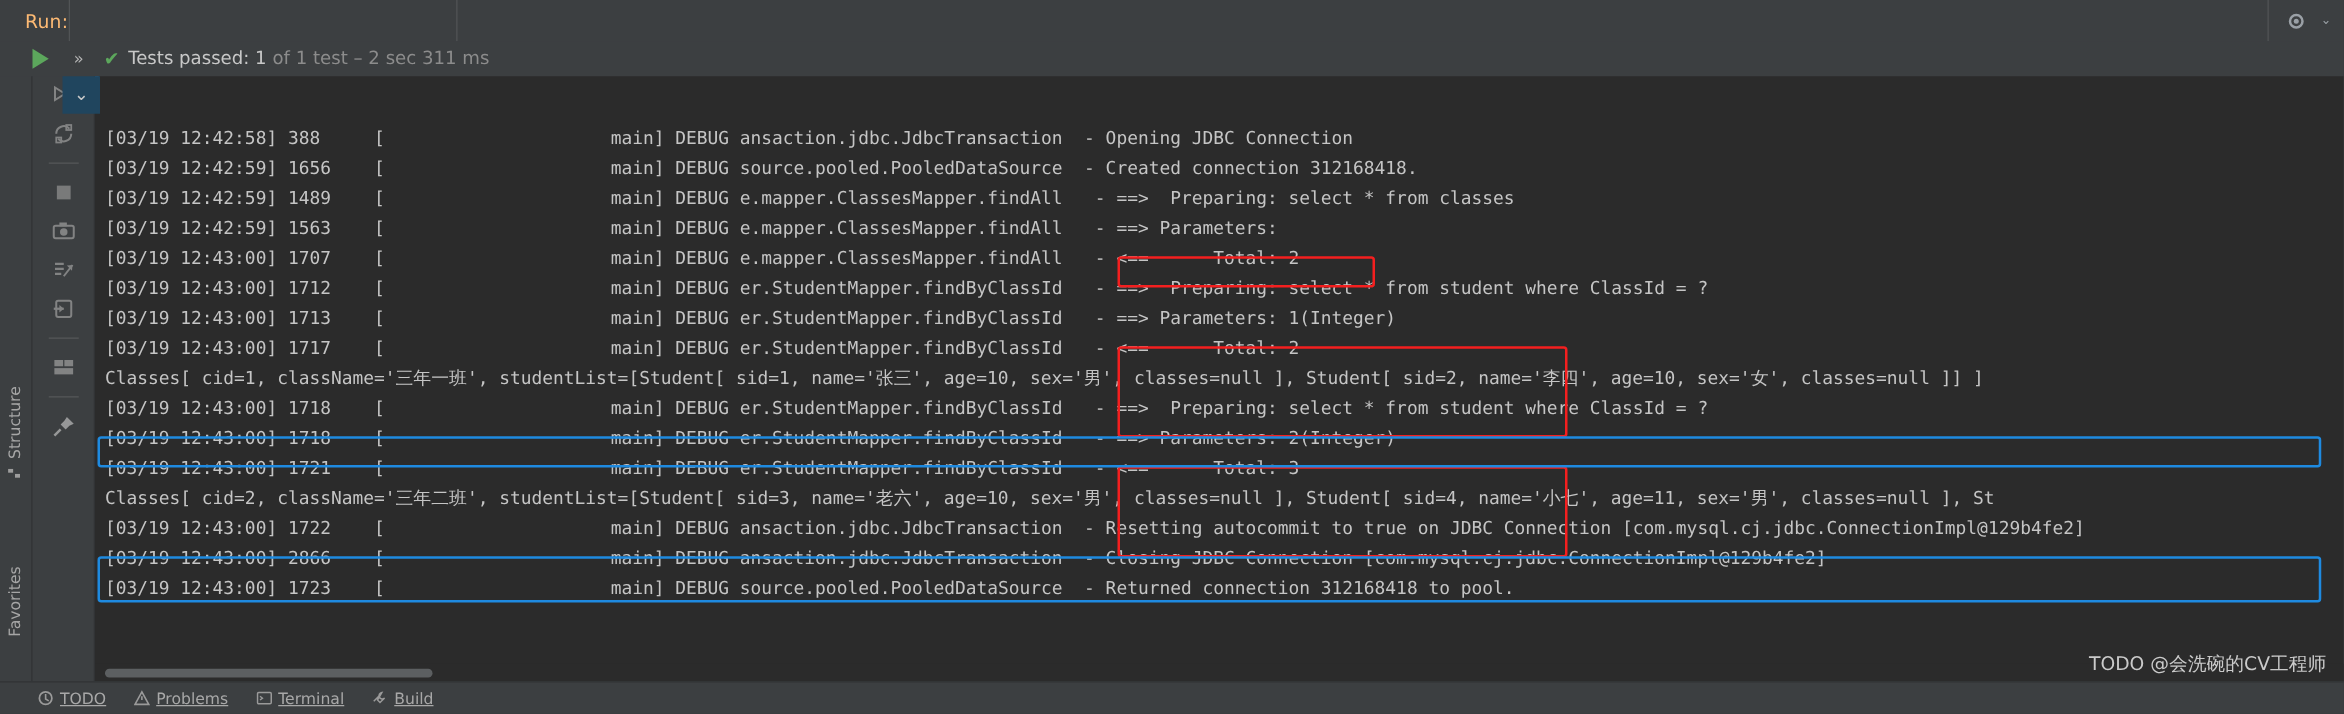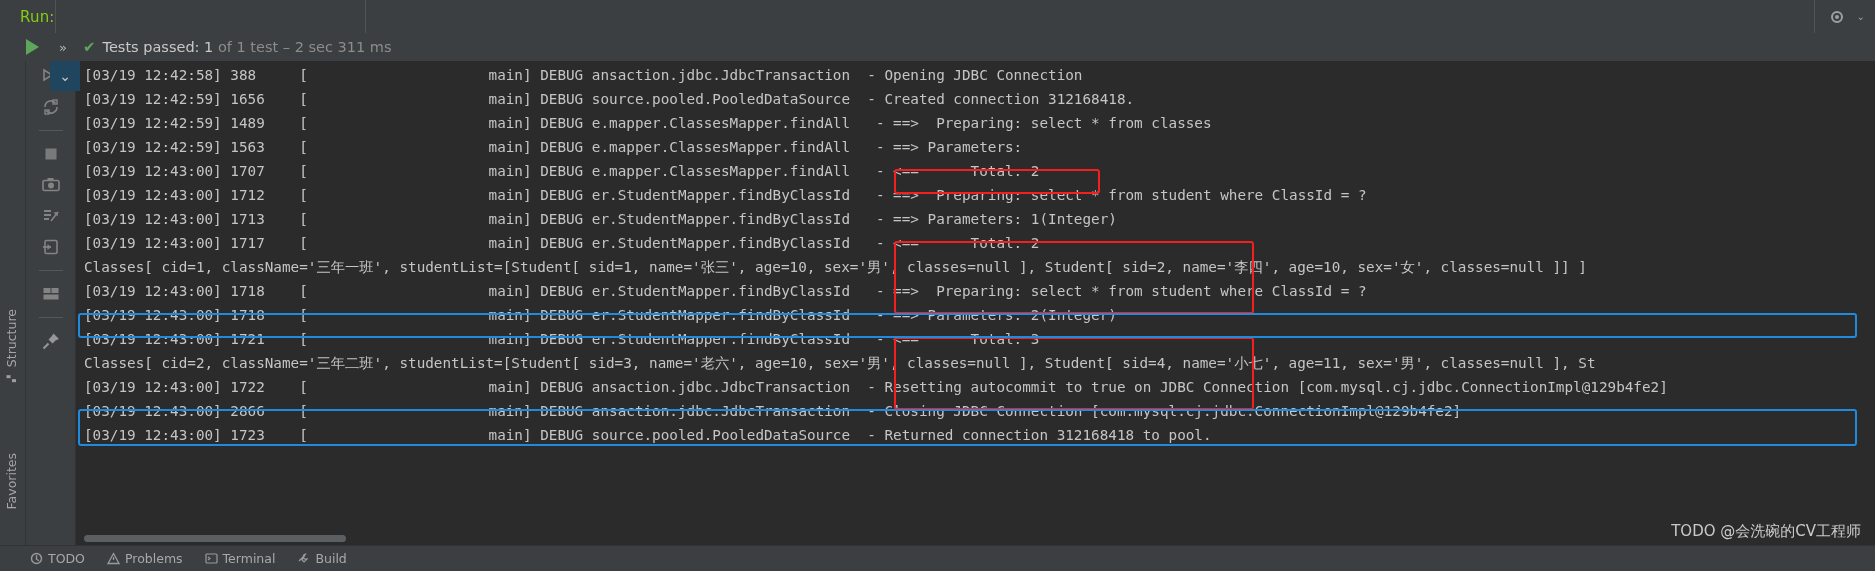--- a/index.html
+++ b/index.html
@@ -11,21 +11,21 @@
   }
   #app { position: relative; width: 1875px; height: 571px; display: flex; flex-direction: column; }
 
   
   .tabbar {
     height: 33px; background: #3c3f41;
     display: flex; align-items: stretch; flex: 0 0 33px;
     position: relative;
   }
   .runlabel {
-    color: #84cc16; font-size: 15px; padding: 0 0 0 20px;
+    color: #fdba74; font-size: 15px; padding: 0 0 0 20px;
     display: flex; align-items: center; letter-spacing: .2px;
   }
   .tab {
     position: relative; display: flex; align-items: center; gap: 8px;
     padding: 0 14px 0 12px; background: #4e5254;
     min-width: 270px;
   }
   .tab .tab-underline {
     position: absolute; left: 0; right: 0; bottom: 0; height: 3px; background: #4a88c7;
   }
@@ -97,21 +97,21 @@
   }
   .collapse-box span { color: #c9c9c9; font-size: 14px; line-height: 1; }
 
   
   .console-wrap { flex: 1 1 auto; position: relative; min-width: 0; background: #2b2b2b; display: flex; flex-direction: column; }
   .console-accent { position: absolute; left: 0; top: 0; width: 3px; height: 26px; background: #2d6ca6; z-index: 5; }
   .console {
     flex: 1 1 auto; position: relative; overflow: hidden;
     font-family: "DejaVu Sans Mono", monospace;
     font-size: 14.3px; line-height: 24px;
-    color: #c5c5c5; padding: 2px 0 0 0;
+    color: #c5c5c5; padding: 2px 0 0 0; margin-top: 36px;
   }
   .line { white-space: pre; height: 24px; padding-left: 8px; position: relative; }
 
   
   .redbox {
     position: absolute; border: 2.5px solid #f41f1f; border-radius: 3px;
     pointer-events: none; z-index: 4;
   }
   
   .bluebox {
@@ -121,21 +121,21 @@
 
   
   .hscroll { height: 14px; flex: 0 0 14px; background: #2b2b2b; position: relative; }
   .hscroll .thumb { position: absolute; left: 8px; top: 4px; height: 7px; width: 262px; background: #5c5f61; border-radius: 4px; }
 
   
   .bottombar {
     height: 26px; flex: 0 0 26px; background: #3c3f41; display: flex; align-items: center;
     gap: 22px; padding-left: 30px; position: relative; border-top: 1px solid #313335;
   }
-  .bb-item { display: flex; align-items: center; gap: 5px; color: #a8a8a8; font-size: 12.5px; white-space: nowrap; }
+  .bb-item { display: flex; align-items: center; gap: 5px; color: #a8a8a8; font-size: 12.5px; white-space: nowrap; text-decoration: underline; }
   .bb-icon { width: 13px; height: 13px; position: relative; }
 
   
   .watermark {
     position: absolute; right: 14px; bottom: 30px;
     color: #d8d8d8; font-size: 15px; font-family: "DejaVu Sans", sans-serif;
     z-index: 7; opacity: .92;
   }
 </style>
 </head>

